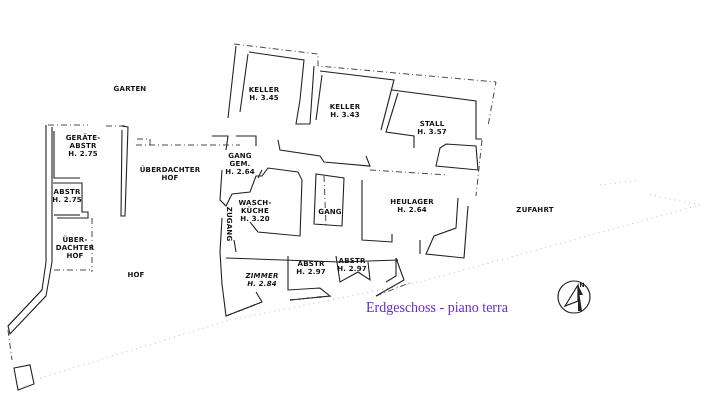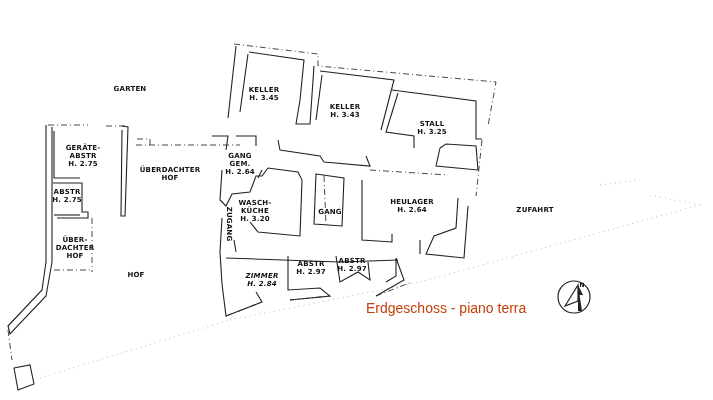--- a/index.html
+++ b/index.html
@@ -1,19 +1,19 @@
 <!DOCTYPE html>
 <html><head>
   <meta charset="utf-8">
   <style>
     html, body { margin: 0; padding: 0; background: #ffffff; }
     #stage { position: relative; width: 713px; height: 400px; overflow: hidden; background: #ffffff; }
     svg#plan { position: absolute; left: 0; top: 0; }
     .lbl { position: absolute; font-family: "DejaVu Sans", sans-serif; font-size: 7px; font-weight: bold; color: #111; text-align: center; line-height: 8px; white-space: nowrap; transform: translateX(-50%); letter-spacing: 0.2px; }
-    .caption { position: absolute; left: 366px; top: 300px; font-family: Liberation Sans, sans-serif; font-size: 14px; color: #c2410c; white-space: nowrap; }
+    .caption { position: absolute; left: 366px; top: 300px; font-family: Liberation Serif, serif; font-size: 14px; color: #6d28d9; white-space: nowrap; }
     .vert { transform: translateX(-50%) rotate(90deg); transform-origin: center; }
     .wall { fill: none; stroke: #222; stroke-width: 1.1; }
     .dash { fill: none; stroke: #333; stroke-width: 0.9; stroke-dasharray: 6 3 1 3; }
     .dot { fill: none; stroke: #bbb; stroke-width: 1; stroke-dasharray: 1 4; }
   </style>
 </head>
 <body>
 
 <div id="stage">
   <svg id="plan" width="713" height="400" viewBox="0 0 713 400">
@@ -67,21 +67,21 @@
       <circle cx="0" cy="0" r="16" fill="none" stroke="#222" stroke-width="1.2"></circle>
       <path d="M4 -12 L-9 9 L4 4 Z" fill="none" stroke="#222" stroke-width="1.2"></path>
       <path d="M4 -12 L4 14 L8 14 Z" fill="#222"></path>
       <path d="M4 -12 L9 -2 L4 -2 Z" fill="#222"></path>
     </g>
   </svg>
 
   <div class="lbl" style="left:130px;top:85px;">
     <div>GARTEN</div>
   </div>
-  <div class="lbl" style="left:83px;top:144px;">
+  <div class="lbl" style="left:83px;top:134px;">
     <div>GERÄTE-</div>
     <div>ABSTR</div>
     <div>H. 2.75</div>
   </div>
   <div class="lbl" style="left:67px;top:188px;">
     <div>ABSTR</div>
     <div>H. 2.75</div>
   </div>
   <div class="lbl" style="left:170px;top:166px;">
     <div>ÜBERDACHTER</div>
@@ -98,21 +98,21 @@
   <div class="lbl" style="left:264px;top:86px;">
     <div>KELLER</div>
     <div>H. 3.45</div>
   </div>
   <div class="lbl" style="left:345px;top:103px;">
     <div>KELLER</div>
     <div>H. 3.43</div>
   </div>
   <div class="lbl" style="left:432px;top:120px;">
     <div>STALL</div>
-    <div>H. 3.25</div>
+    <div>H. 3.57</div>
   </div>
   <div class="lbl" style="left:240px;top:152px;">
     <div>GANG</div>
     <div>GEM.</div>
     <div>H. 2.64</div>
   </div>
   <div class="lbl" style="left:255px;top:199px;">
     <div>WASCH-</div>
     <div>KÜCHE</div>
     <div>H. 3.20</div>

